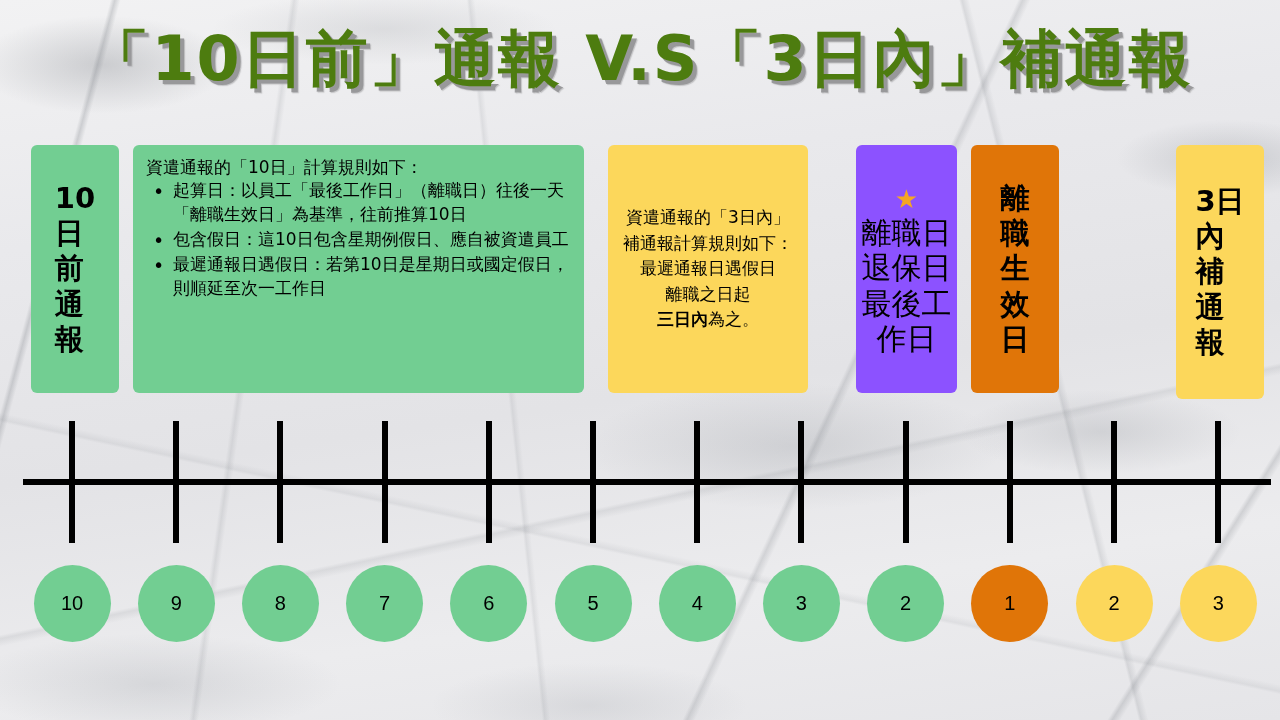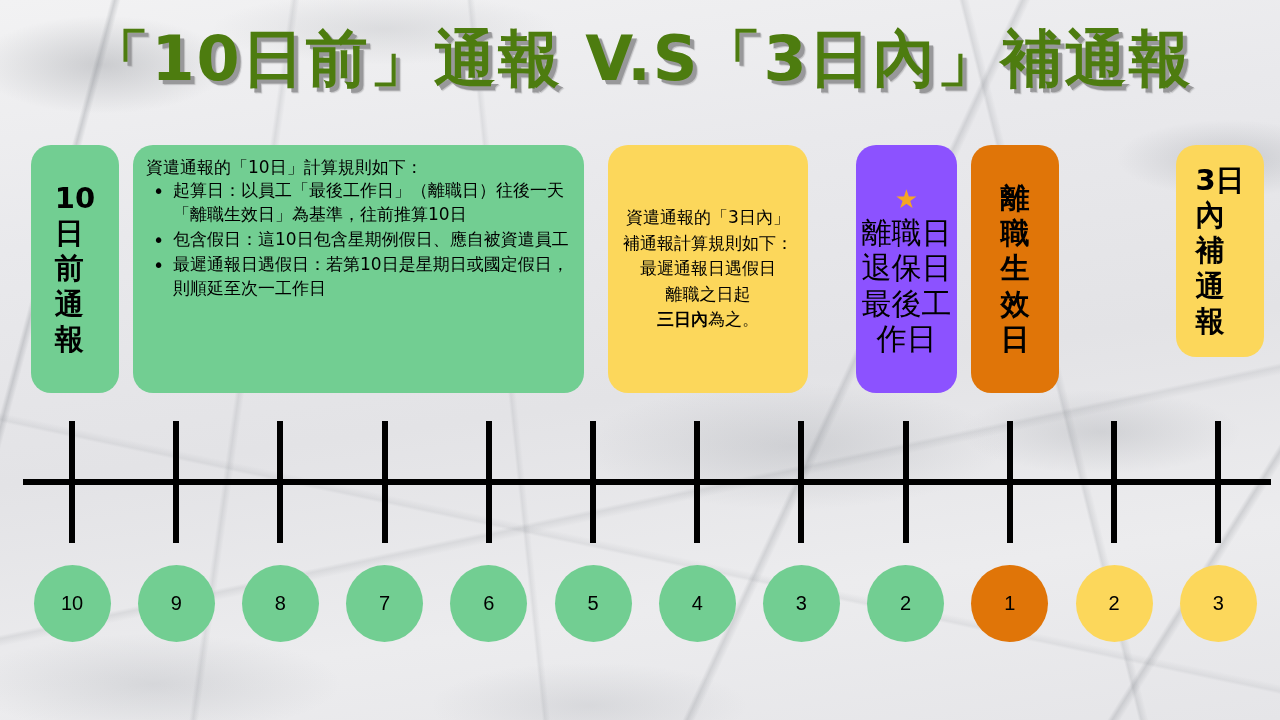--- a/index.html
+++ b/index.html
@@ -68,21 +68,21 @@
     white-space: nowrap;
     text-shadow:
       4px 4px 0 rgba(150,150,152,0.95),
       5px 5px 1px rgba(160,160,162,0.55);
     line-height: 1.05;
   }
 
   
   .card {
     position: absolute;
-    border-radius: 20px;
+    border-radius: 6px;
     color: #000;
   }
 
   
   .vlabel {
     position: absolute;
     inset: 0;
     display: flex;
     flex-direction: column;
     align-items: center;
@@ -173,21 +173,21 @@
     white-space: pre-line;
   }
 
   #card-effective {
     left: 971px; top: 145px; width: 88px; height: 248px;
     background: #e07508;
   }
   #card-effective .vlabel { font-size: 29px; }
 
   #card-3days {
-    left: 1176px; top: 145px; width: 88px; height: 212px;
+    left: 1176px; top: 145px; width: 88px; height: 254px;
     background: #fcd75b;
   }
   #card-3days .vlabel { font-size: 29px; }
 
   
   #axis {
     position: absolute;
     left: 23px;
     top: 479px;
     width: 1248px;

